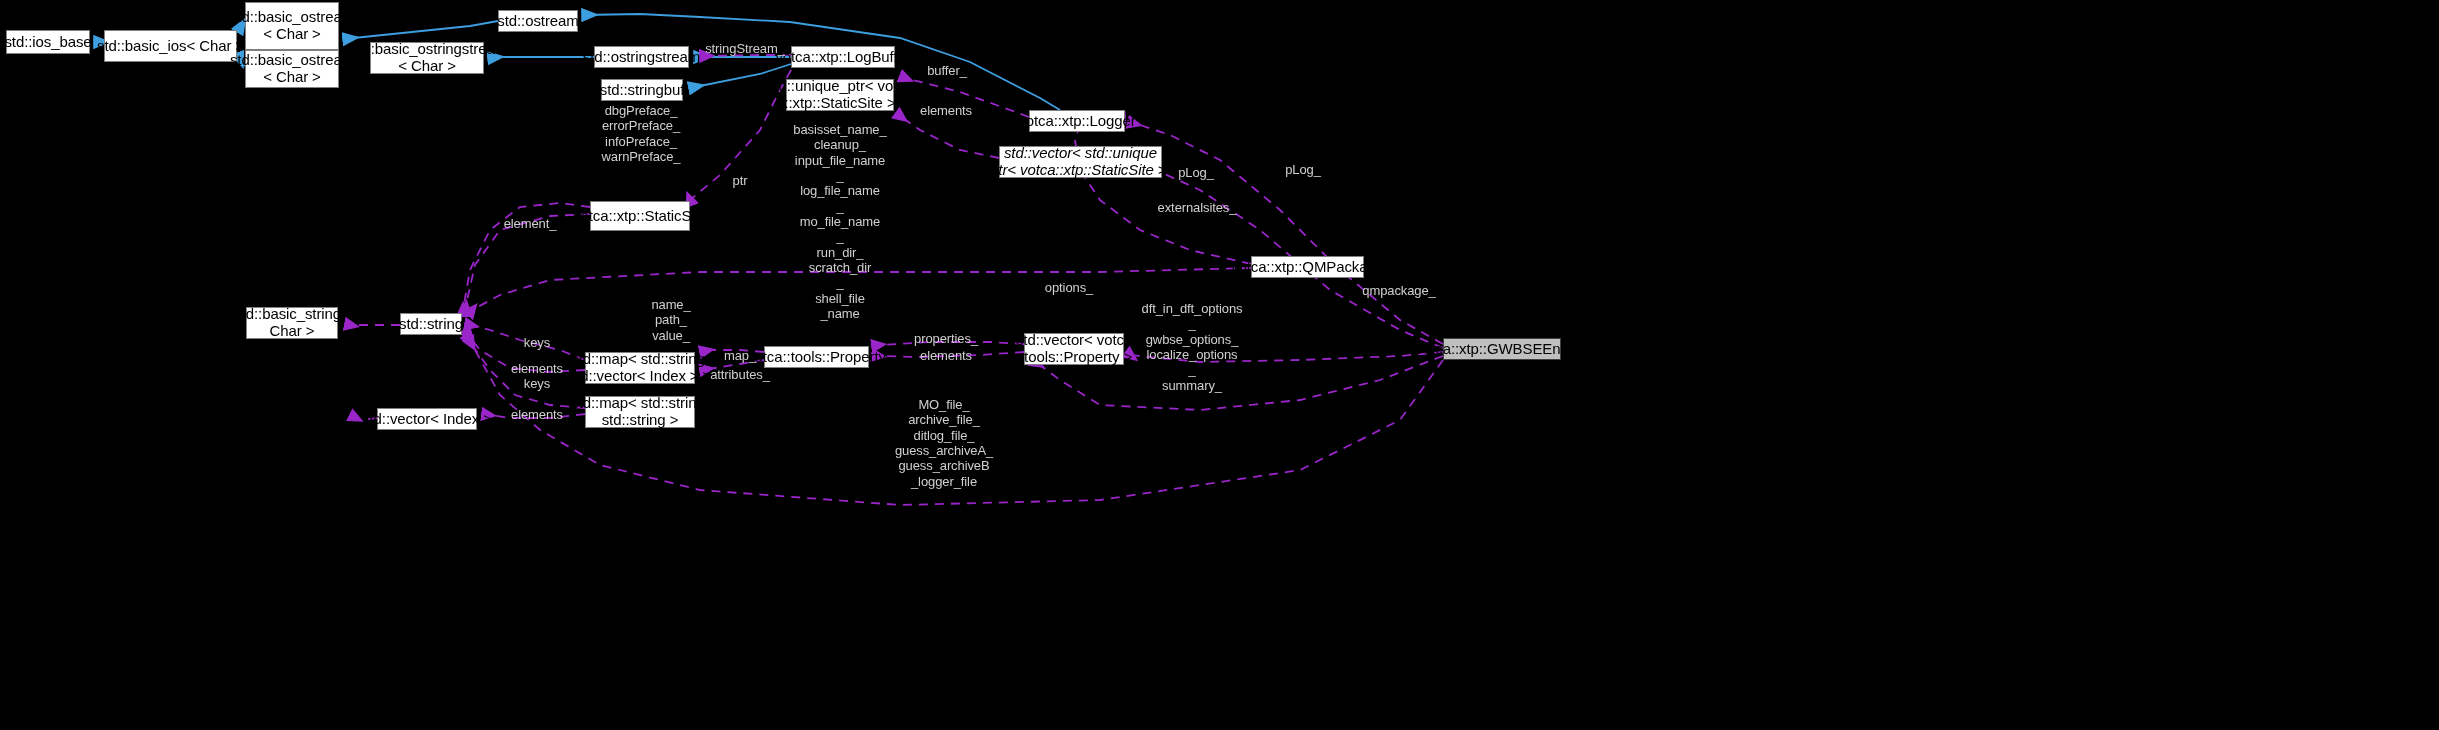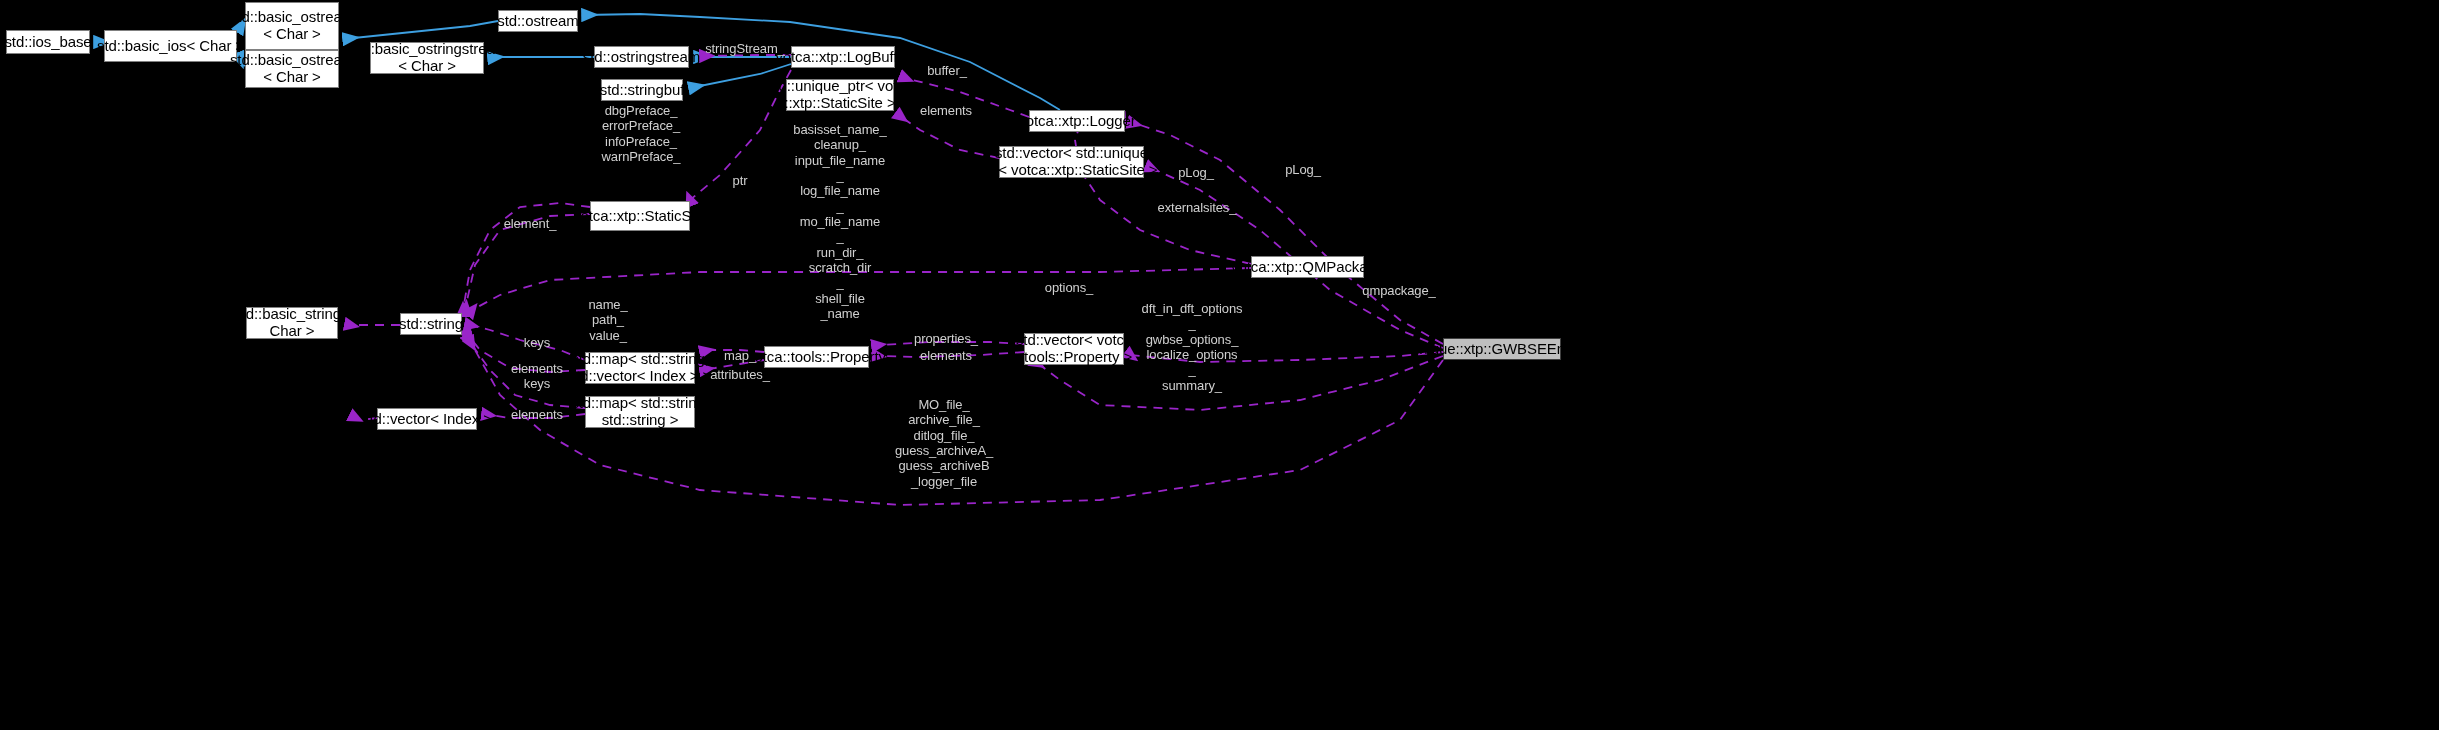--- a/index.html
+++ b/index.html
@@ -116,31 +116,31 @@
 &lt; Char &gt;</div>
       <div class="node" style="left: 370px; top: 42px; width: 114px; height: 32px;">std::basic_ostringstream
 &lt; Char &gt;</div>
       <div class="node" style="left: 498px; top: 10px; width: 80px; height: 22px;">std::ostream</div>
       <div class="node" style="left: 594px; top: 46px; width: 95px; height: 22px;">std::ostringstream</div>
       <div class="node" style="left: 601px; top: 79px; width: 82px; height: 22px;">std::stringbuf</div>
       <div class="node" style="left: 791px; top: 46px; width: 104px; height: 22px;">votca::xtp::LogBuffer</div>
       <div class="node" style="left: 786px; top: 79px; width: 108px; height: 32px;">std::unique_ptr&lt; votca
 ::xtp::StaticSite &gt;</div>
       <div class="node" style="left: 1029px; top: 110px; width: 96px; height: 22px;">votca::xtp::Logger</div>
-      <div class="node" style="left: 999px; top: 146px; width: 145px; height: 32px;">std::vector&lt; std::unique
+      <div class="node" style="left: 999px; top: 146px; width: 163px; height: 32px; font-style: italic;">std::vector&lt; std::unique
 _ptr&lt; votca::xtp::StaticSite &gt; &gt;</div>
       <div class="node" style="left: 590px; top: 201px; width: 100px; height: 30px;">votca::xtp::StaticSite</div>
       <div class="node" style="left: 1251px; top: 256px; width: 113px; height: 22px;">votca::xtp::QMPackage</div>
       <div class="node" style="left: 246px; top: 307px; width: 92px; height: 32px;">std::basic_string&lt;
 Char &gt;</div>
       <div class="node" style="left: 400px; top: 313px; width: 62px; height: 22px;">std::string</div>
       <div class="node" style="left: 764px; top: 346px; width: 105px; height: 22px;">votca::tools::Property</div>
       <div class="node" style="left: 1024px; top: 333px; width: 100px; height: 32px;">std::vector&lt; votca
 ::tools::Property &gt;</div>
-      <div class="node current" style="left: 1443px; top: 338px; width: 118px; height: 22px;">unique::xtp::GWBSEEngine</div>
+      <div class="node current" style="left: 1443px; top: 338px; width: 118px; height: 22px;">votca::xtp::GWBSEEngine</div>
       <div class="node" style="left: 585px; top: 352px; width: 110px; height: 32px;">std::map&lt; std::string,
 std::vector&lt; Index &gt; &gt;</div>
       <div class="node" style="left: 585px; top: 396px; width: 110px; height: 32px;">std::map&lt; std::string,
 std::string &gt;</div>
       <div class="node" style="left: 377px; top: 408px; width: 100px; height: 22px;">std::vector&lt; Index &gt;</div>
     </div>
   <div id="labels">
       <div class="edge-label" style="left: 745px; top: 41px;">stringStream_</div>
       <div class="edge-label" style="left: 947px; top: 63px;">buffer_</div>
       <div class="edge-label" style="left: 641px; top: 103px;">dbgPreface_
@@ -161,21 +161,21 @@
 _
 shell_file
 _name</div>
       <div class="edge-label" style="left: 740px; top: 173px;">ptr</div>
       <div class="edge-label" style="left: 1196px; top: 165px;">pLog_</div>
       <div class="edge-label" style="left: 1303px; top: 162px;">pLog_</div>
       <div class="edge-label" style="left: 1197px; top: 200px;">externalsites_</div>
       <div class="edge-label" style="left: 530px; top: 216px;">element_</div>
       <div class="edge-label" style="left: 1069px; top: 280px;">options_</div>
       <div class="edge-label" style="left: 1399px; top: 283px;">qmpackage_</div>
-      <div class="edge-label" style="left: 608px; top: 297px;">name_
+      <div class="edge-label" style="left: 671px; top: 297px;">name_
 path_
 value_</div>
       <div class="edge-label" style="left: 1192px; top: 301px;">dft_in_dft_options
 _
 gwbse_options_
 localize_options
 _
 summary_</div>
       <div class="edge-label" style="left: 537px; top: 335px;">keys</div>
       <div class="edge-label" style="left: 946px; top: 331px;">properties_</div>

